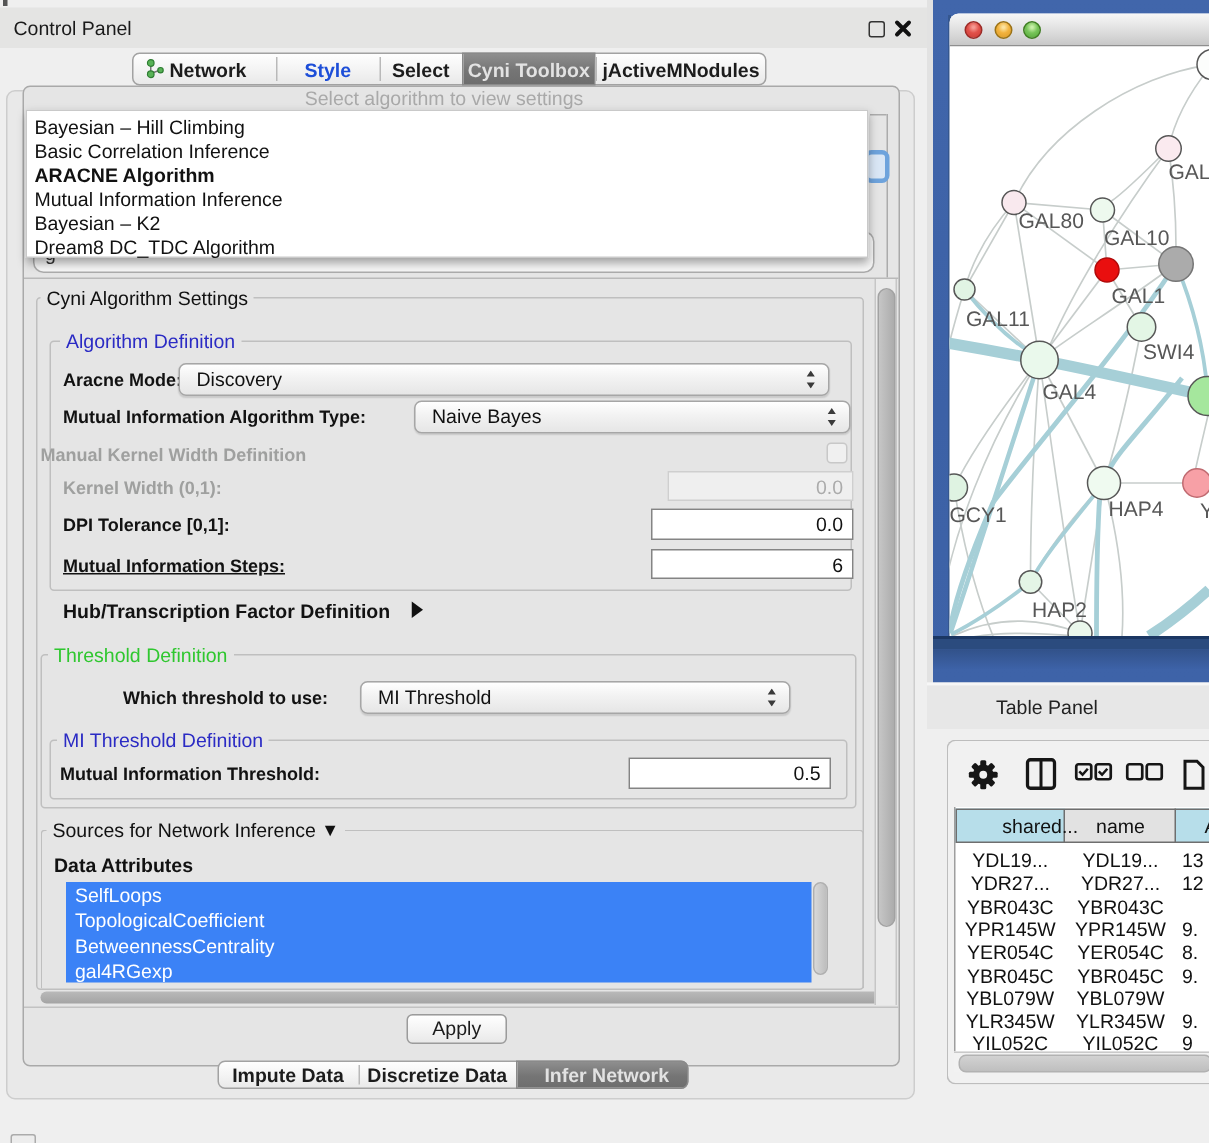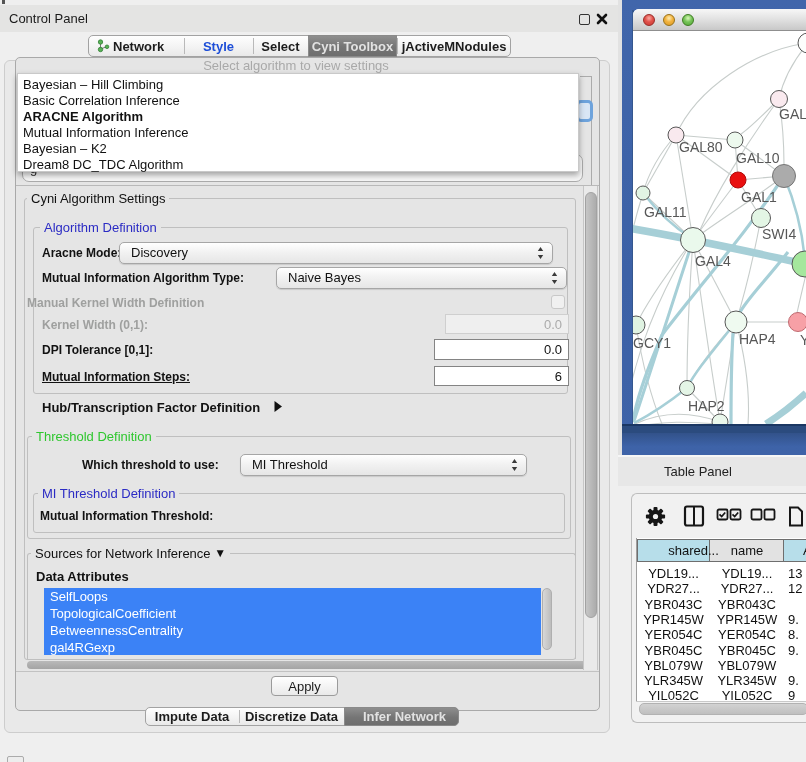--- a/index.html
+++ b/index.html
@@ -102,20 +102,21 @@
   <div class="lbl" style="position:absolute;left:82px;top:458px;">Which threshold to use:</div>
   <div class="combo" style="left:240px;top:454px;width:285px;height:20px;">
      <span class="ctext">MI Threshold</span>
      <svg class="abs" style="right:8px;top:4px;" width="7" height="12" viewBox="0 0 7 12">
         <path d="M3.5 0 L6.2 4 L0.8 4 Z M3.5 12 L6.2 8 L0.8 8 Z" fill="#3A3A3A"></path>
       </svg>
   </div>
   <div class="grp" style="left:33px;top:493px;width:530px;height:38px;"></div>
   <div class="gtitle" style="left:38px;top:486px;color:#2B2BC4;">MI Threshold Definition</div>
   <div class="lbl" style="position:absolute;left:40px;top:509px;">Mutual Information Threshold:</div>
+  <div class="tfield" style="left:419px;top:505px;width:135px;height:21px;">0.5</div>
 
   <div class="grp" style="left:27px;top:553px;width:547px;height:105px;border-bottom:none;border-radius:3px 3px 0 0;"></div>
   <div class="gtitle" style="left:31px;top:546px;color:#111;">Sources for Network Inference <span style="font-size:12px;position:relative;top:-1px;">▼</span></div>
   <div class="abs" style="left:36px;top:569px;font-size:13px;font-weight:bold;color:#111;">Data Attributes</div>
   <div class="abs" style="left:44px;top:588px;width:497px;height:67px;background:#3b82f6;color:#FFFFFF;font-size:13px;line-height:17px;padding-left:6px;box-sizing:border-box;">SelfLoops<br>TopologicalCoefficient<br>BetweennessCentrality<br>gal4RGexp</div>
   <div class="abs" style="left:542px;top:588px;width:10px;height:62px;background:linear-gradient(90deg,#D8D8D8,#BDBDBD);border:1px solid #AFAFAF;border-radius:6px;box-sizing:border-box;"></div>
 
   <div class="abs" style="left:27px;top:661px;width:569px;height:8px;background:linear-gradient(#B9B9B9,#A4A4A4);border-radius:4px;"></div>
   <div class="abs" style="left:16px;top:671px;width:583px;height:1px;background:#C2C2C2;"></div>
   <div class="abs" style="left:618px;top:373px;width:3px;height:4px;background:#8A8A8A;border-radius:2px;"></div>

